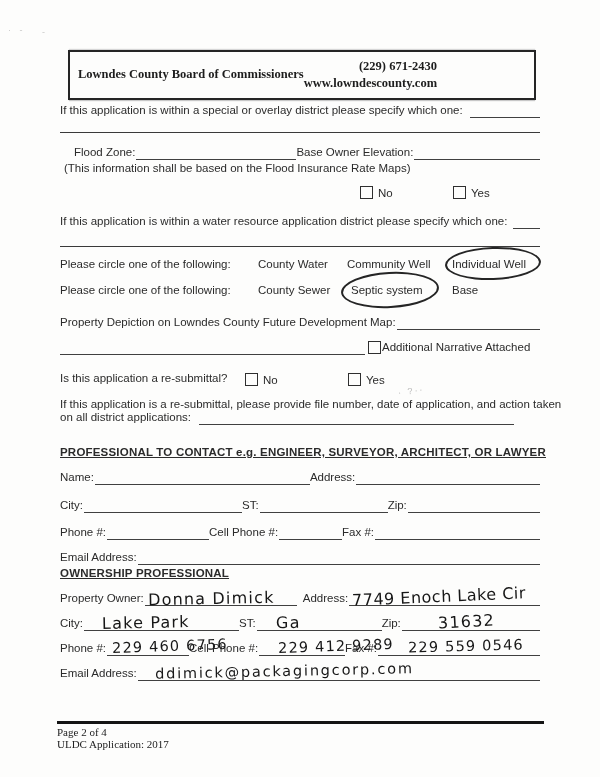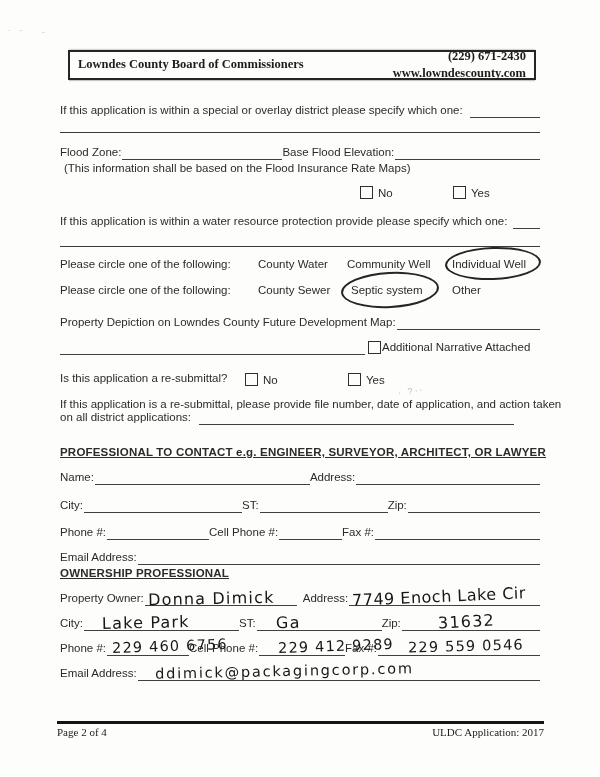--- a/index.html
+++ b/index.html
@@ -13,23 +13,23 @@
   .r { position:absolute; left:60px; right:60px; display:flex; align-items:flex-start; white-space:nowrap; }
   .lbl { flex:0 0 auto; padding-right:1px; }
   .ul { border-bottom:1.5px solid #404040; height:13px; flex:0 0 auto; }
   .ulgrow { border-bottom:1.5px solid #404040; height:13px; flex:1 1 auto; }
   .gap { flex:0 0 auto; height:1px; }
   .cb { display:inline-block; width:11px; height:11px; border:1.6px solid #2f2f2f; background:#fdfdfc; flex:0 0 auto; margin:0 6px 1px 0; }
   .hline { position:absolute; left:60px; right:60px; border-top:1.7px solid #3a3a3a; }
 
   
   .hdrbox {
-    position:absolute; left:68px; top:50px; width:468px; height:30px;
+    position:absolute; left:68px; top:50px; width:468px; height:50px;
     border:2px solid #252525; box-shadow:0 2px 1px -1px #c7c7c7, 0 -2px 1px -1px #d6d6d6;
-    display:flex; justify-content:space-between; align-items:center;
+    display:flex; justify-content:flex-start; align-items:center;
     padding:0 8px; box-sizing:border-box;
     font-family:"Liberation Serif", serif; font-weight:bold; font-size:12.5px; color:#1d1d1d;
   }
   .hdrcol { line-height:1.4; }
   .hdrcol.right { text-align:right; }
 
   .heading {
     font-weight:bold; text-decoration:underline; letter-spacing:.2px;
   }
 
@@ -44,21 +44,21 @@
   }
   .hw.small { font-size:14.5px; }
 
   .opt { position:absolute; bottom:0; }
 
   .pencil { position:absolute; color:#b9b9b9; font-size:9px; letter-spacing:2px; }
   .scanmark { position:absolute; color:#c9c9c9; font-size:9px; letter-spacing:3px; }
 
   .footline { position:absolute; left:57px; right:56px; top:721px; border-top:3.5px solid #141414; }
   .foot { position:absolute; left:57px; right:56px; top:726px; display:flex; justify-content:space-between;
-          font-family:"Liberation Serif", serif; font-size:11px; color:#222; }
+          font-family:"Liberation Serif", serif; font-size:11px; color:#222;flex-direction:column; }
 </style>
 </head>
 <body>
 
 <div class="page">
 
   <span class="scanmark" style="left:8px; top:25px;">· ‐</span>
   <span class="scanmark" style="left:42px; top:27px;">‐</span>
 
   <div class="hdrbox">
@@ -71,53 +71,53 @@
     </div>
   </div>
 
   <div class="r" style="top:104px; height:15px;">
     <span class="lbl">If this application is within a special or overlay district please specify which one:</span>
     <span class="gap" style="width:6px;"></span>
     <span class="ulgrow"></span>
   </div>
   <div class="hline" style="top:132px;"></div>
 
-  <div class="r" style="top:146px; height:15px;">
+  <div class="r" style="top:146px; height:15px;margin-left:14px;">
     <span class="lbl">Flood Zone:</span>
     <span class="ul" style="width:160px;"></span>
-    <span class="lbl">Base Flood Elevation:</span>
+    <span class="lbl">Base Owner Elevation:</span>
     <span class="ulgrow"></span>
   </div>
   <div class="abs" style="left:64px; top:162px;">(This information shall be based on the Flood Insurance Rate Maps)</div>
 
   <span class="cb abs" style="left:360px; top:186px;"></span>
   <span class="abs" style="left:378px; top:187px;">No</span>
   <span class="cb abs" style="left:453px; top:186px;"></span>
   <span class="abs" style="left:471px; top:187px;">Yes</span>
 
   <div class="r" style="top:215px; height:15px;">
-    <span class="lbl">If this application is within a water resource protection provide please specify which one:</span>
+    <span class="lbl">If this application is within a water resource application district please specify which one:</span>
     <span class="gap" style="width:5px;"></span>
     <span class="ulgrow"></span>
   </div>
   <div class="hline" style="top:246px;"></div>
 
   <div class="r" style="top:255px; height:15px;">
     <span class="opt" style="left:0;">Please circle one of the following:</span>
     <span class="opt" style="left:198px;">County Water</span>
     <span class="opt" style="left:287px;">Community Well</span>
     <span class="opt" style="left:392px;">Individual Well</span>
     <span class="oval" style="left:385px; top:-8px; width:92px; height:29px; transform:rotate(-2deg);"></span>
   </div>
 
   <div class="r" style="top:281px; height:15px;">
     <span class="opt" style="left:0;">Please circle one of the following:</span>
     <span class="opt" style="left:198px;">County Sewer</span>
     <span class="opt" style="left:291px;">Septic system</span>
-    <span class="opt" style="left:392px;">Other</span>
+    <span class="opt" style="left:392px;">Base</span>
     <span class="oval" style="left:281px; top:-9px; width:94px; height:32px; transform:rotate(-3deg);"></span>
   </div>
 
   <div class="r" style="top:316px; height:15px;">
     <span class="lbl">Property Depiction on Lowndes County Future Development Map:</span>
     <span class="ulgrow"></span>
   </div>
   <div class="r" style="top:341px; height:14px;">
     <span class="ul" style="width:305px;"></span>
     <span class="gap" style="width:3px;"></span>

